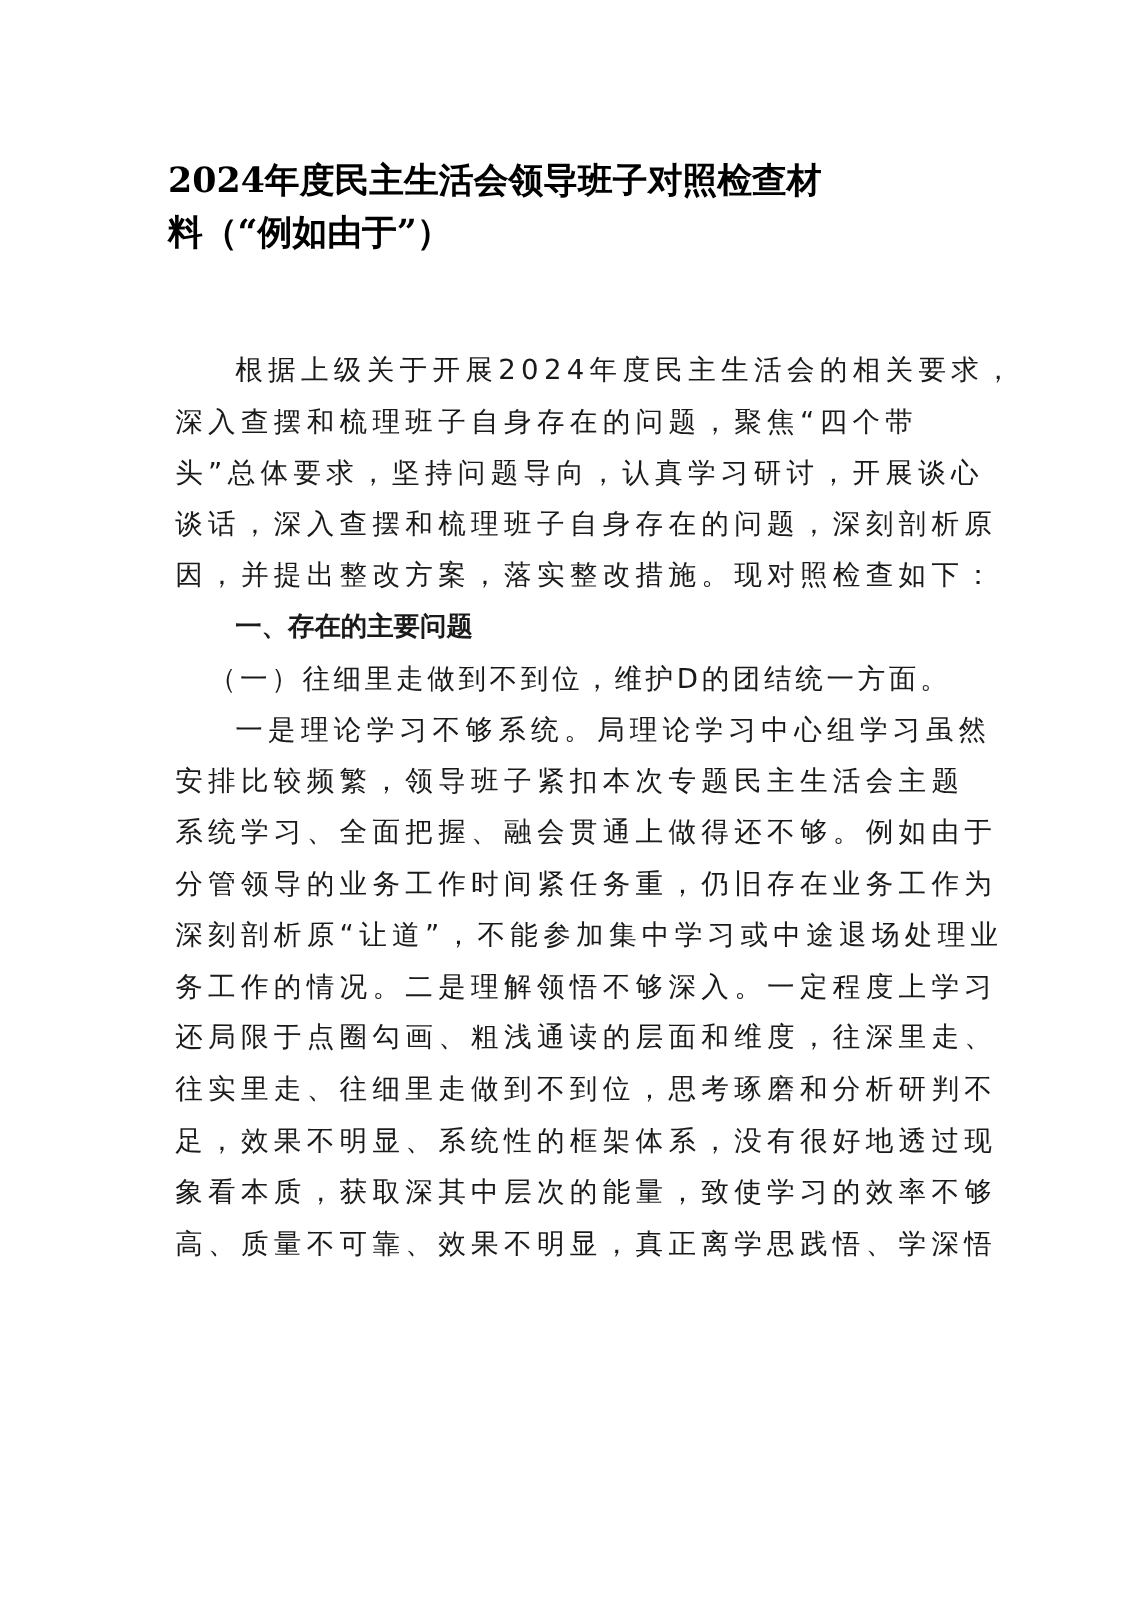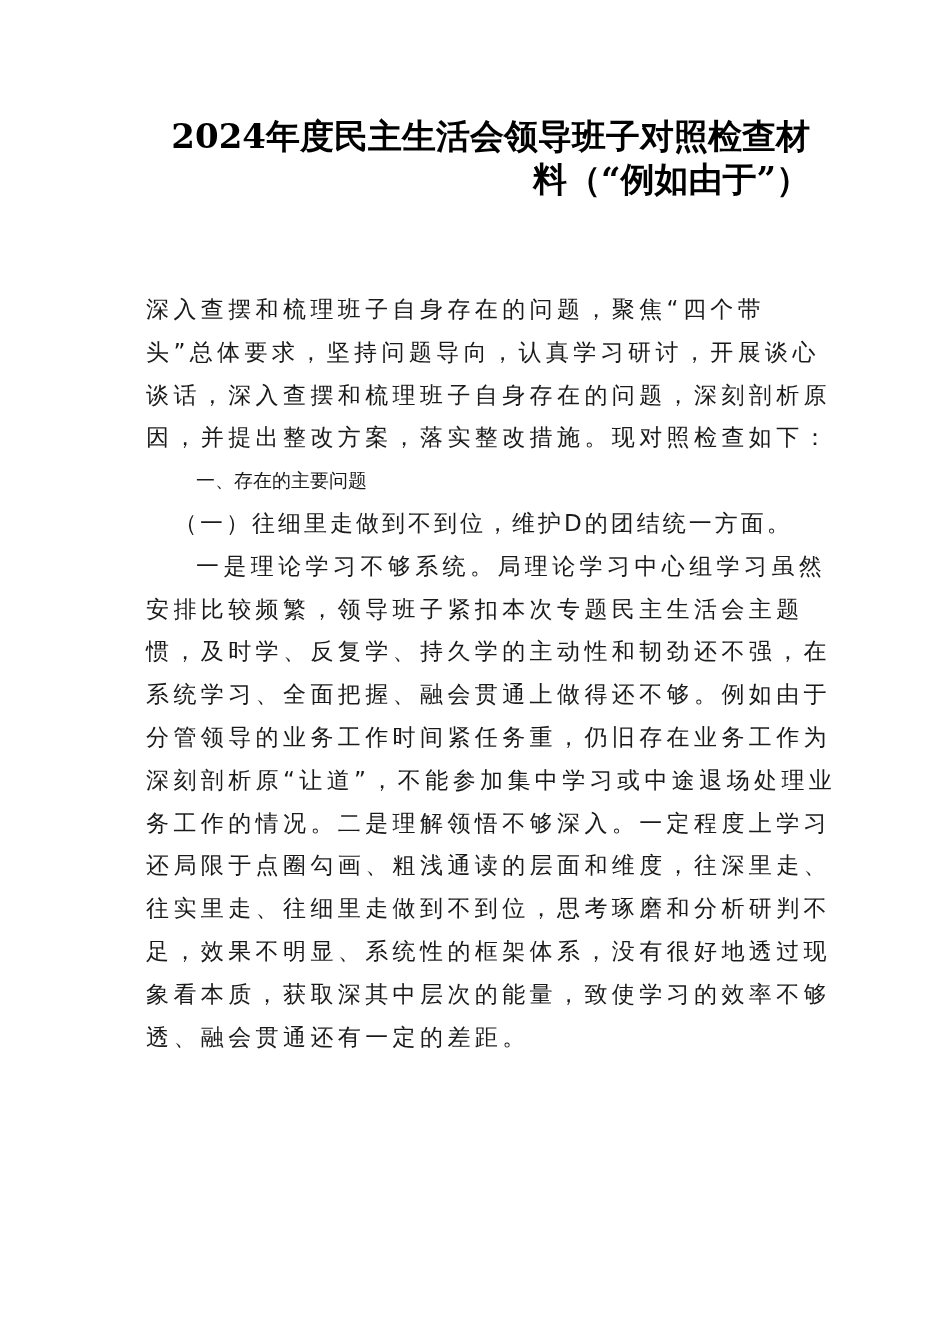--- a/index.html
+++ b/index.html
@@ -20,26 +20,26 @@
     left: 0;
     top: 0;
     width: 950px;
     height: 1344px;
     background: #ffffff;
   }
   .title {
     position: absolute;
     left: 140px;
     width: 670px;
-    text-align: right;
+    text-align: left;
     font-family: "DejaVu Serif", "Liberation Serif", serif;
     font-weight: bold;
-    font-size: 34px;
+    font-size: 29px;
     line-height: 68px;
-    top: 102px;
+    top: 116px;
     color: #000000;
   }
   .title .line {
     display: block;
     white-space: nowrap;
   }
   .body-text {
     position: absolute;
     left: 146px;
     top: 288px;
@@ -53,54 +53,54 @@
   .line {
     display: block;
     white-space: nowrap;
     height: 42.8px;
   }
   .indent {
     padding-left: 50px;
   }
   .heading1 {
     font-family: "DejaVu Sans", "Liberation Sans", sans-serif;
-    font-weight: normal;
+    font-weight: bold;
     letter-spacing: 0px;
-    font-size: 19px;
+    font-size: 22px;
   }
   .heading2 {
     font-weight: normal;
   }
 </style>
 </head>
 <body>
 
 <div class="page">
 
   <div class="title">
     <span class="line">2024年度民主生活会领导班子对照检查材</span>
     <span class="line">料（“例如由于”）</span>
   </div>
 
   <div class="body-text">
+    <span class="line indent">根据上级关于开展2024年度民主生活会的相关要求，</span>
     <span class="line">深入查摆和梳理班子自身存在的问题，聚焦“四个带</span>
     <span class="line">头”总体要求，坚持问题导向，认真学习研讨，开展谈心</span>
     <span class="line">谈话，深入查摆和梳理班子自身存在的问题，深刻剖析原</span>
     <span class="line">因，并提出整改方案，落实整改措施。现对照检查如下：</span>
 
     <span class="line indent heading1">一、存在的主要问题</span>
     <span class="line indent heading2" style="padding-left:28px; letter-spacing:3px;">（一）往细里走做到不到位，维护D的团结统一方面。</span>
 
     <span class="line indent">一是理论学习不够系统。局理论学习中心组学习虽然</span>
     <span class="line">安排比较频繁，领导班子紧扣本次专题民主生活会主题</span>
-    <span class="line">惯，及时学、反复学、持久学的主动性和韧劲还不强，在</span>
     <span class="line">系统学习、全面把握、融会贯通上做得还不够。例如由于</span>
     <span class="line">分管领导的业务工作时间紧任务重，仍旧存在业务工作为</span>
     <span class="line">深刻剖析原“让道”，不能参加集中学习或中途退场处理业</span>
     <span class="line">务工作的情况。二是理解领悟不够深入。一定程度上学习</span>
     <span class="line">还局限于点圈勾画、粗浅通读的层面和维度，往深里走、</span>
     <span class="line">往实里走、往细里走做到不到位，思考琢磨和分析研判不</span>
     <span class="line">足，效果不明显、系统性的框架体系，没有很好地透过现</span>
     <span class="line">象看本质，获取深其中层次的能量，致使学习的效率不够</span>
-    <span class="line">透、融会贯通还有一定的差距。</span>
+    <span class="line">高、质量不可靠、效果不明显，真正离学思践悟、学深悟</span>
   </div>
 
 </div>
 
 </body></html>

